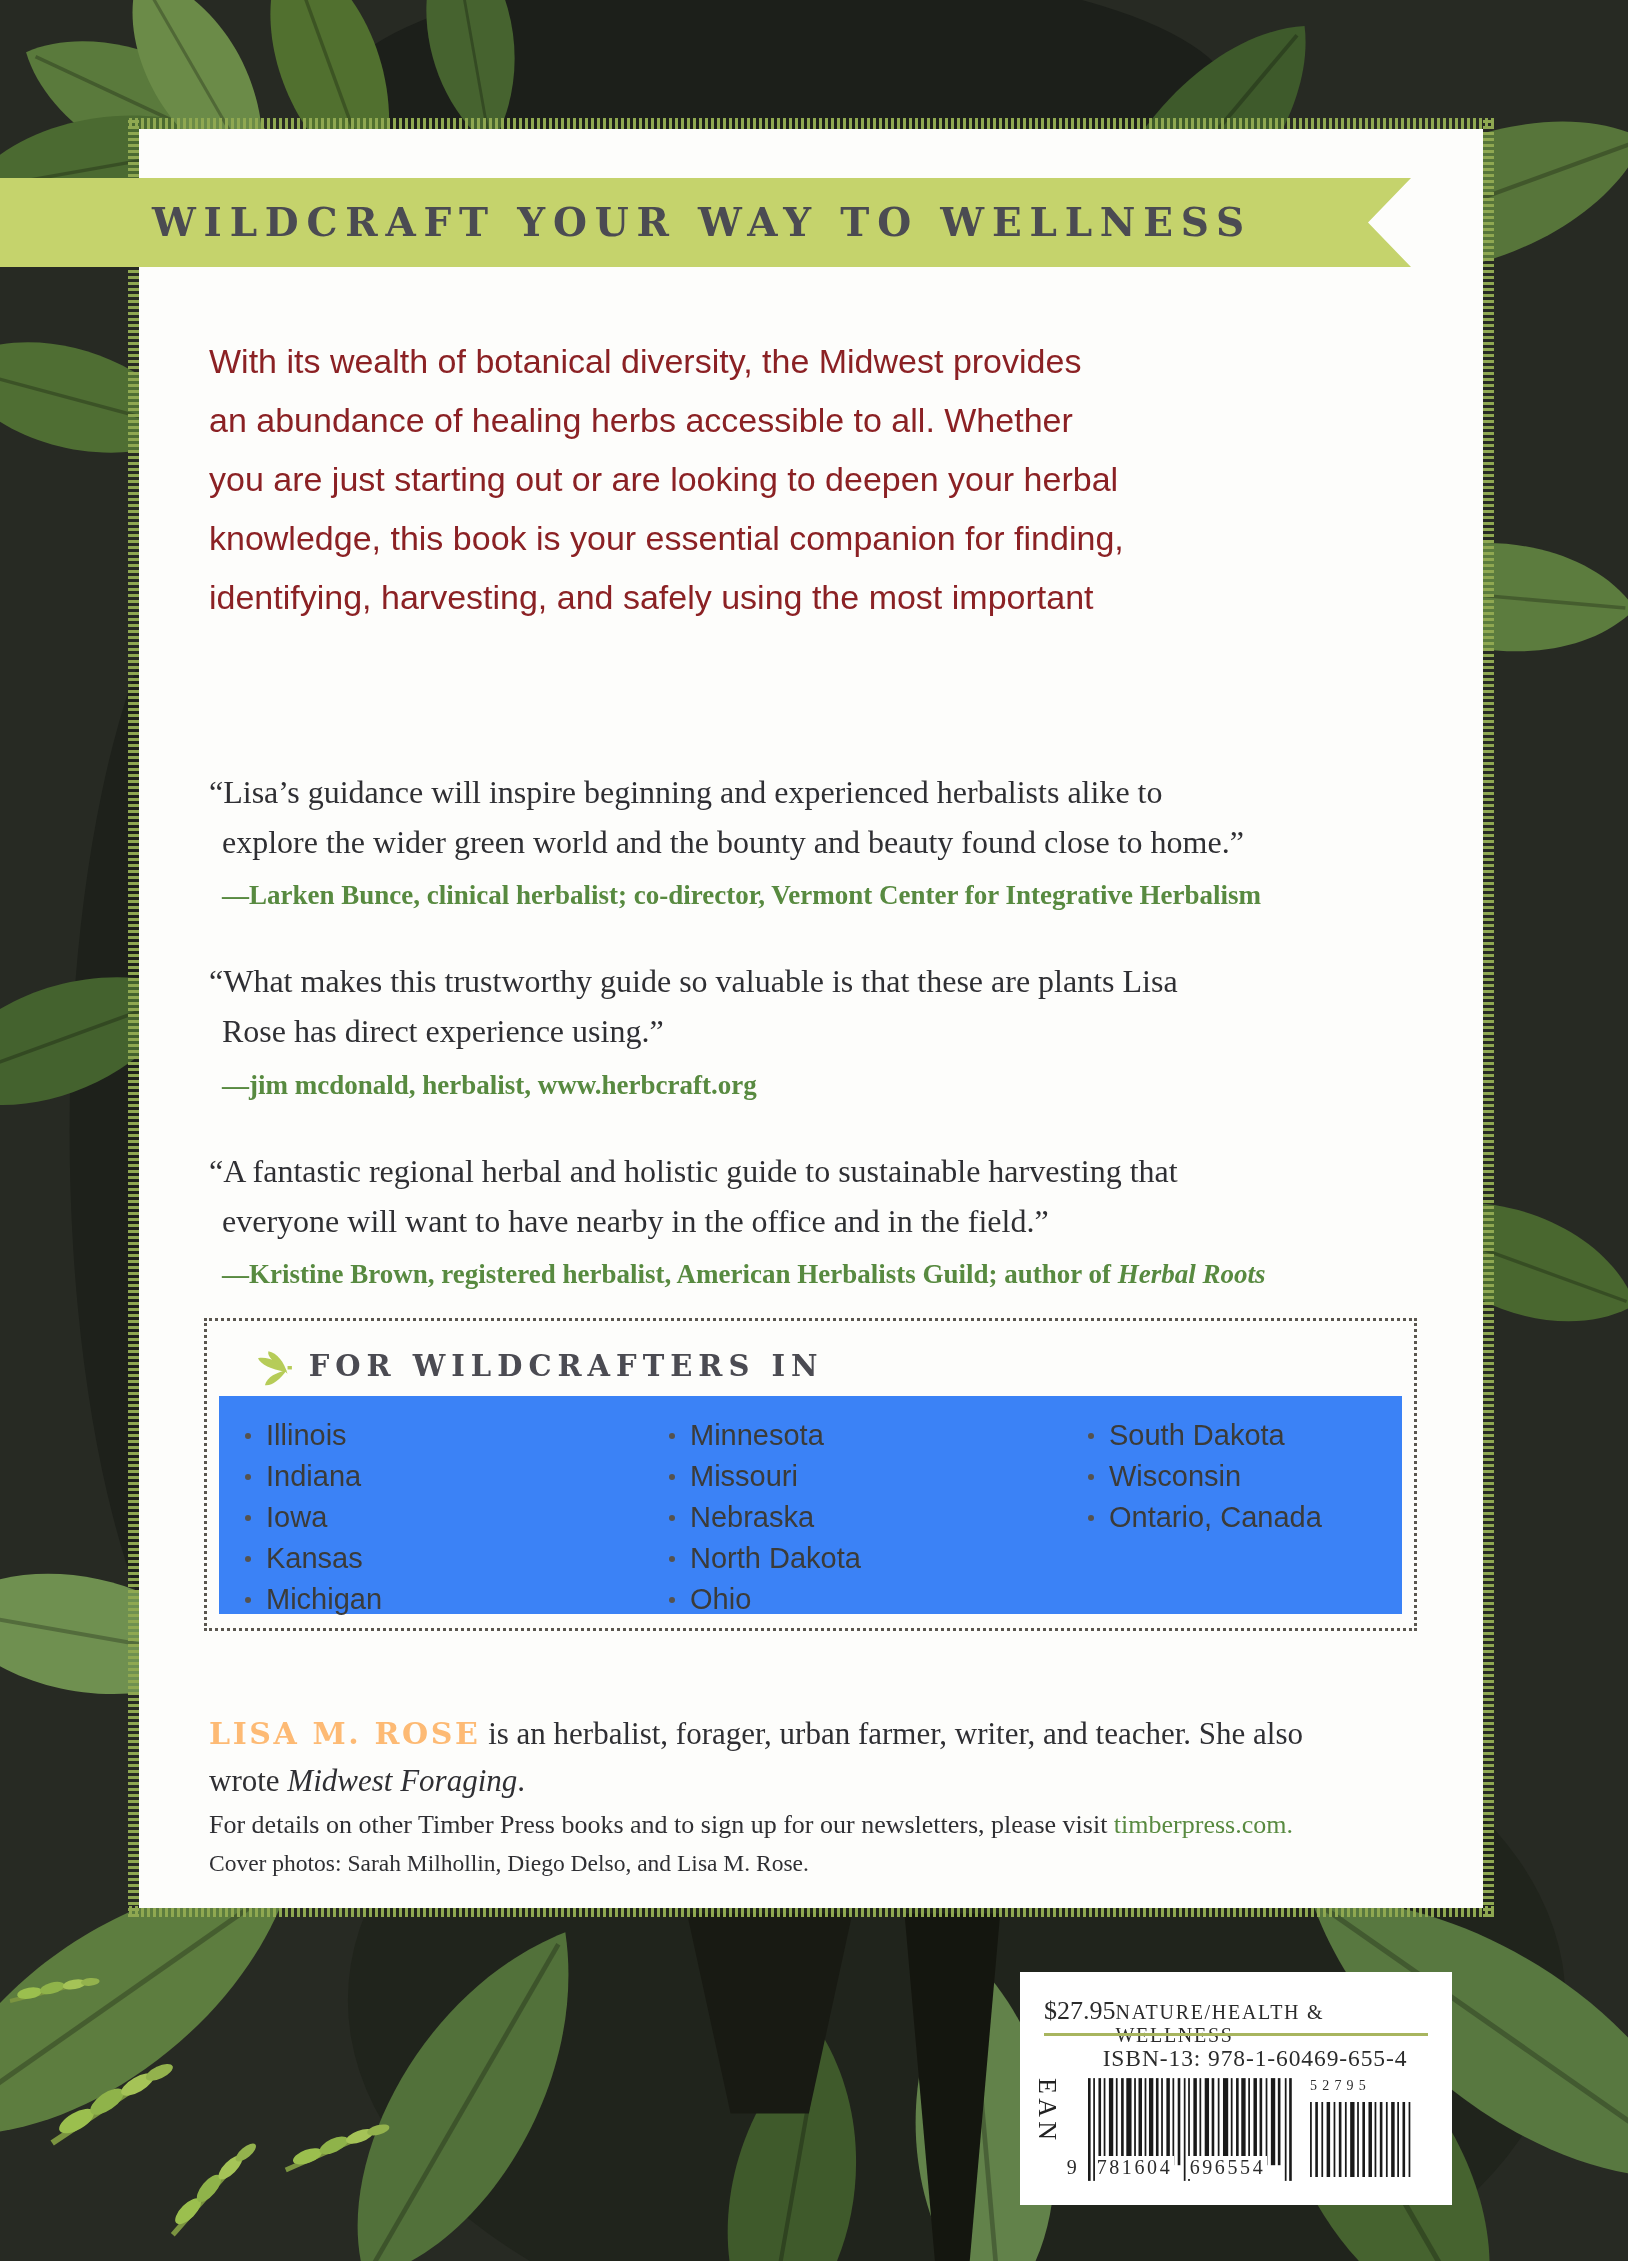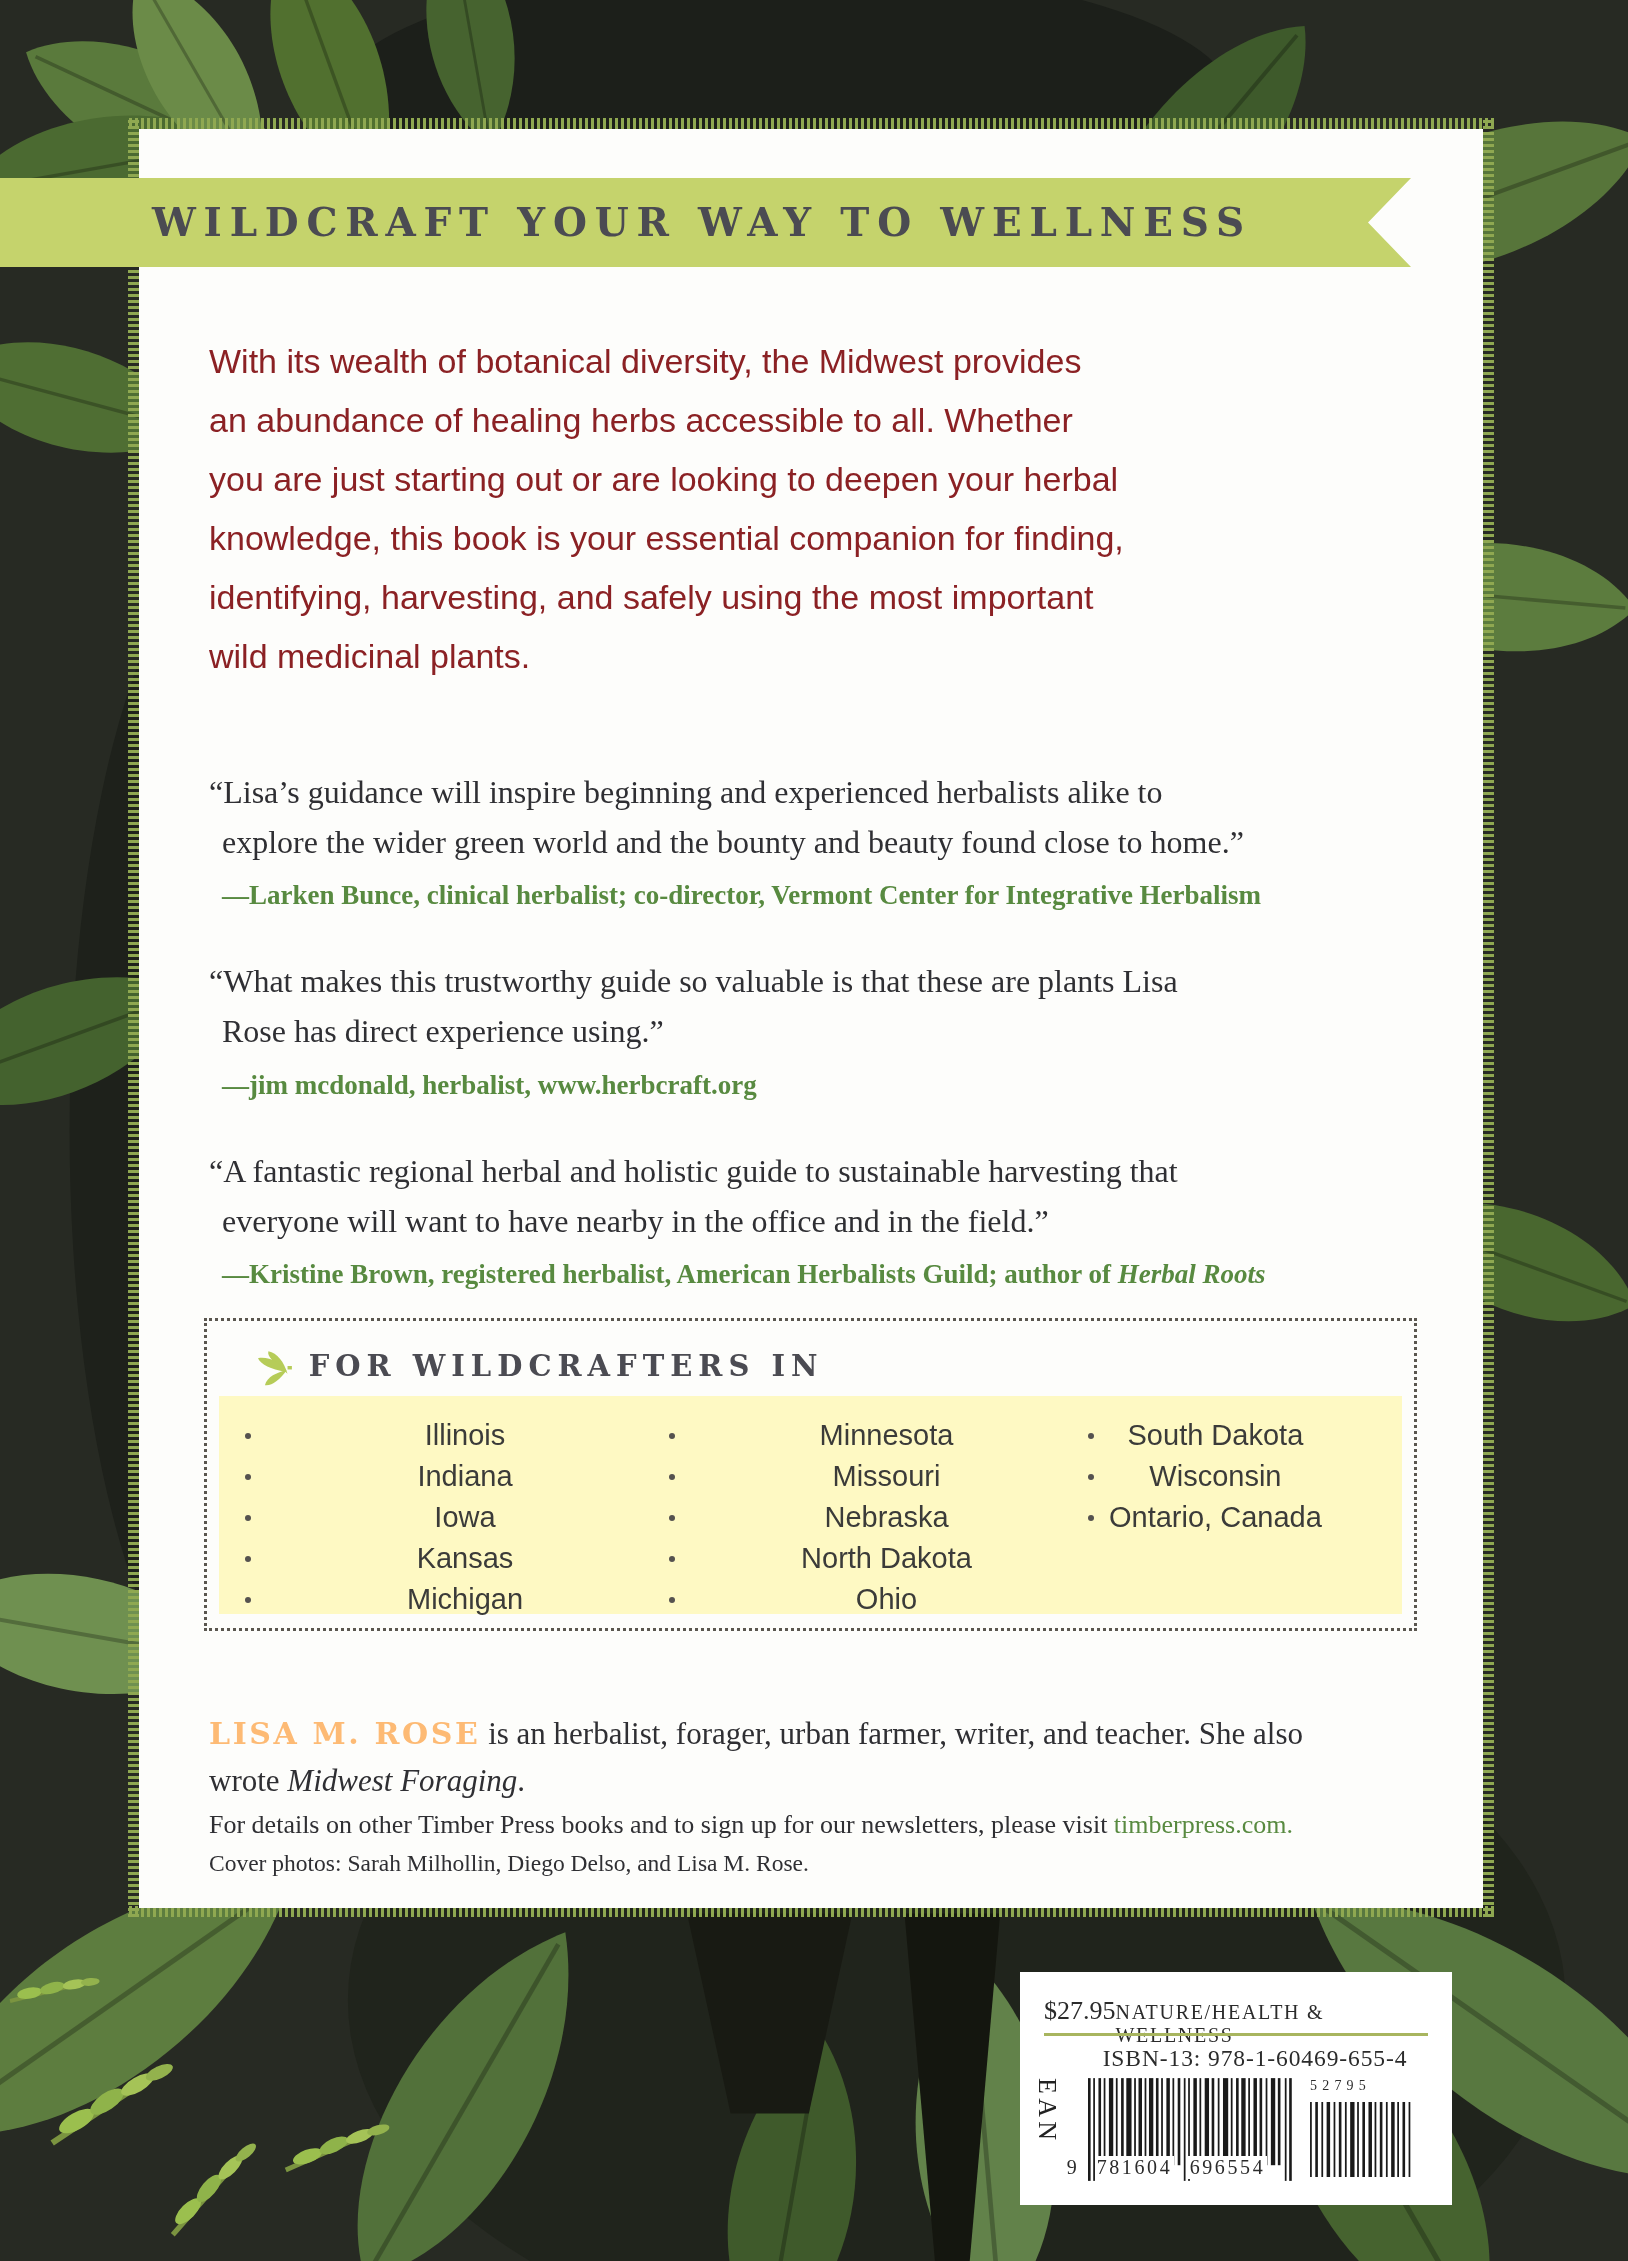--- a/index.html
+++ b/index.html
@@ -36,21 +36,21 @@
   .quote-attr{margin-top:11.3px;padding-left:13px;font-size:27px;line-height:35px;font-weight:bold;
               color:#588a40;white-space:nowrap;}
   .quote-attr .work{font-style:italic;}
 
   
   .wbox{position:absolute;left:204px;top:1318px;width:1213px;height:313px;z-index:3;
         border:3.5px dotted #5a564f;box-sizing:border-box;background:#fdfdfb;}
   .wbox-head{display:flex;align-items:center;gap:15.7px;padding:19px 0 0 49px;height:52px;}
   .wbox-title{font-family:"DejaVu Serif",serif;font-weight:bold;font-size:29px;letter-spacing:6px;
               color:#4b4b52;white-space:nowrap;}
-  .wpanel{position:absolute;left:12px;right:12px;top:75px;bottom:14px;background:#fef9c3;text-align:center;}
+  .wpanel{position:absolute;left:12px;right:12px;top:75px;bottom:14px;background:#3b82f6;}
   .wcols{display:flex;padding:19px 0 0 21px;}
   .wcol{list-style:none;margin:0;padding:0;}
   .wcol.c1{width:424px;}
   .wcol.c2{width:419px;}
   .wcol li{font-family:"Liberation Sans",sans-serif;font-size:29px;line-height:41px;color:#3b3b39;
            padding-left:26px;position:relative;white-space:nowrap;}
   .wcol li::before{content:"";position:absolute;left:5.2px;top:18px;width:6px;height:6px;border-radius:50%;
                    background:#55524f;}
 
   
@@ -141,21 +141,20 @@
   <div class="banner">
     <div class="banner-text">WILDCRAFT YOUR WAY TO WELLNESS</div>
   </div>
 
   <div class="intro">
     <div>With its wealth of botanical diversity, the Midwest provides</div>
     <div>an abundance of healing herbs accessible to all. Whether</div>
     <div>you are just starting out or are looking to deepen your herbal</div>
     <div>knowledge, this book is your essential companion for finding,</div>
     <div>identifying, harvesting, and safely using the most important</div>
-    <div>wild medicinal plants.</div>
   </div>
 
   <div class="quotes">
     <div class="quote">
       <div class="quote-line first">“Lisa’s guidance will inspire beginning and experienced herbalists alike to</div>
       <div class="quote-line">explore the wider green world and the bounty and beauty found close to home.”</div>
       <div class="quote-attr"><span>—Larken Bunce, clinical herbalist; co-director, Vermont Center for Integrative Herbalism</span><span class="work"></span></div>
     </div>
     <div class="quote">
       <div class="quote-line first">“What makes this trustworthy guide so valuable is that these are plants Lisa</div>

